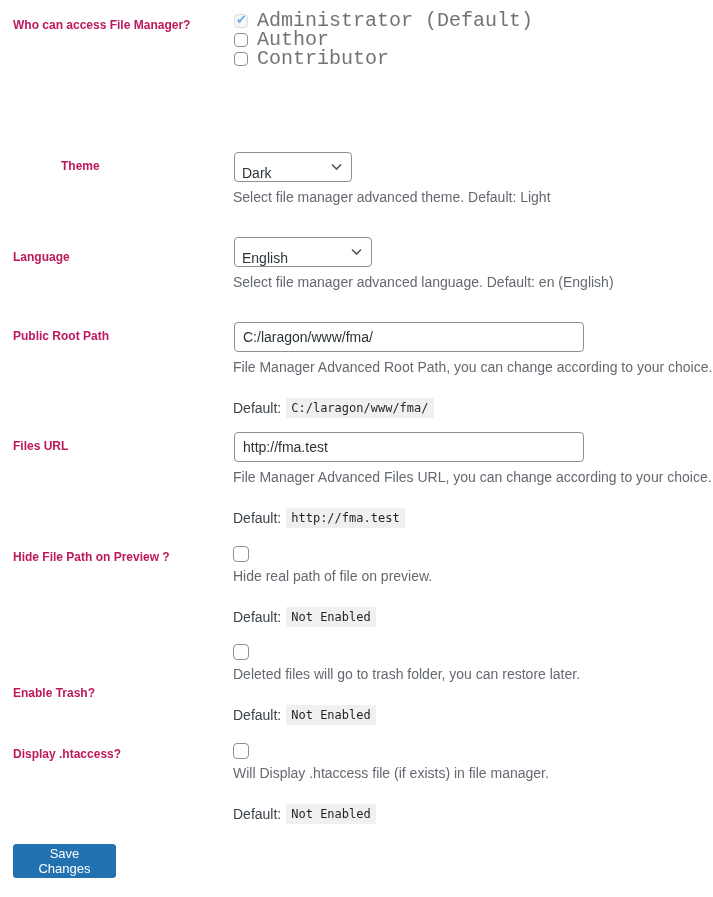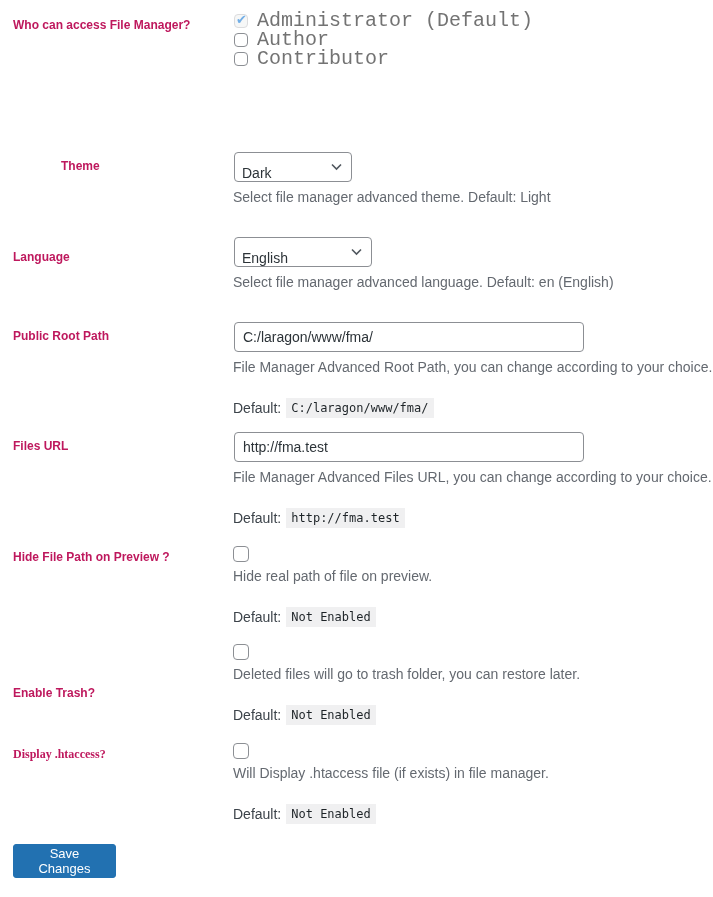--- a/index.html
+++ b/index.html
@@ -114,21 +114,21 @@
 </div>
 
 <div class="th" style="top:684px;">Enable Trash?</div>
 <span class="single-cb" style="top:644px;"></span>
 <div class="desc" style="top:665px;">Deleted files will go to trash folder, you can restore later.</div>
 <div class="default" style="top:689px;">
   <span>Default:</span>
   <code class="code">Not Enabled</code>
 </div>
 
-<div class="th" style="top:745px;font-family:Liberation Serif, serif;">Display .htaccess?</div>
+<div class="th" style="top:745px;">Display .htaccess?</div>
 <span class="single-cb" style="top:743px;"></span>
 <div class="desc" style="top:764px;">Will Display .htaccess file (if exists) in file manager.</div>
 <div class="default" style="top:788px;">
   <span>Default:</span>
   <code class="code">Not Enabled</code>
 </div>
 
 <button class="btn">Save Changes</button>
 
 </body></html>

